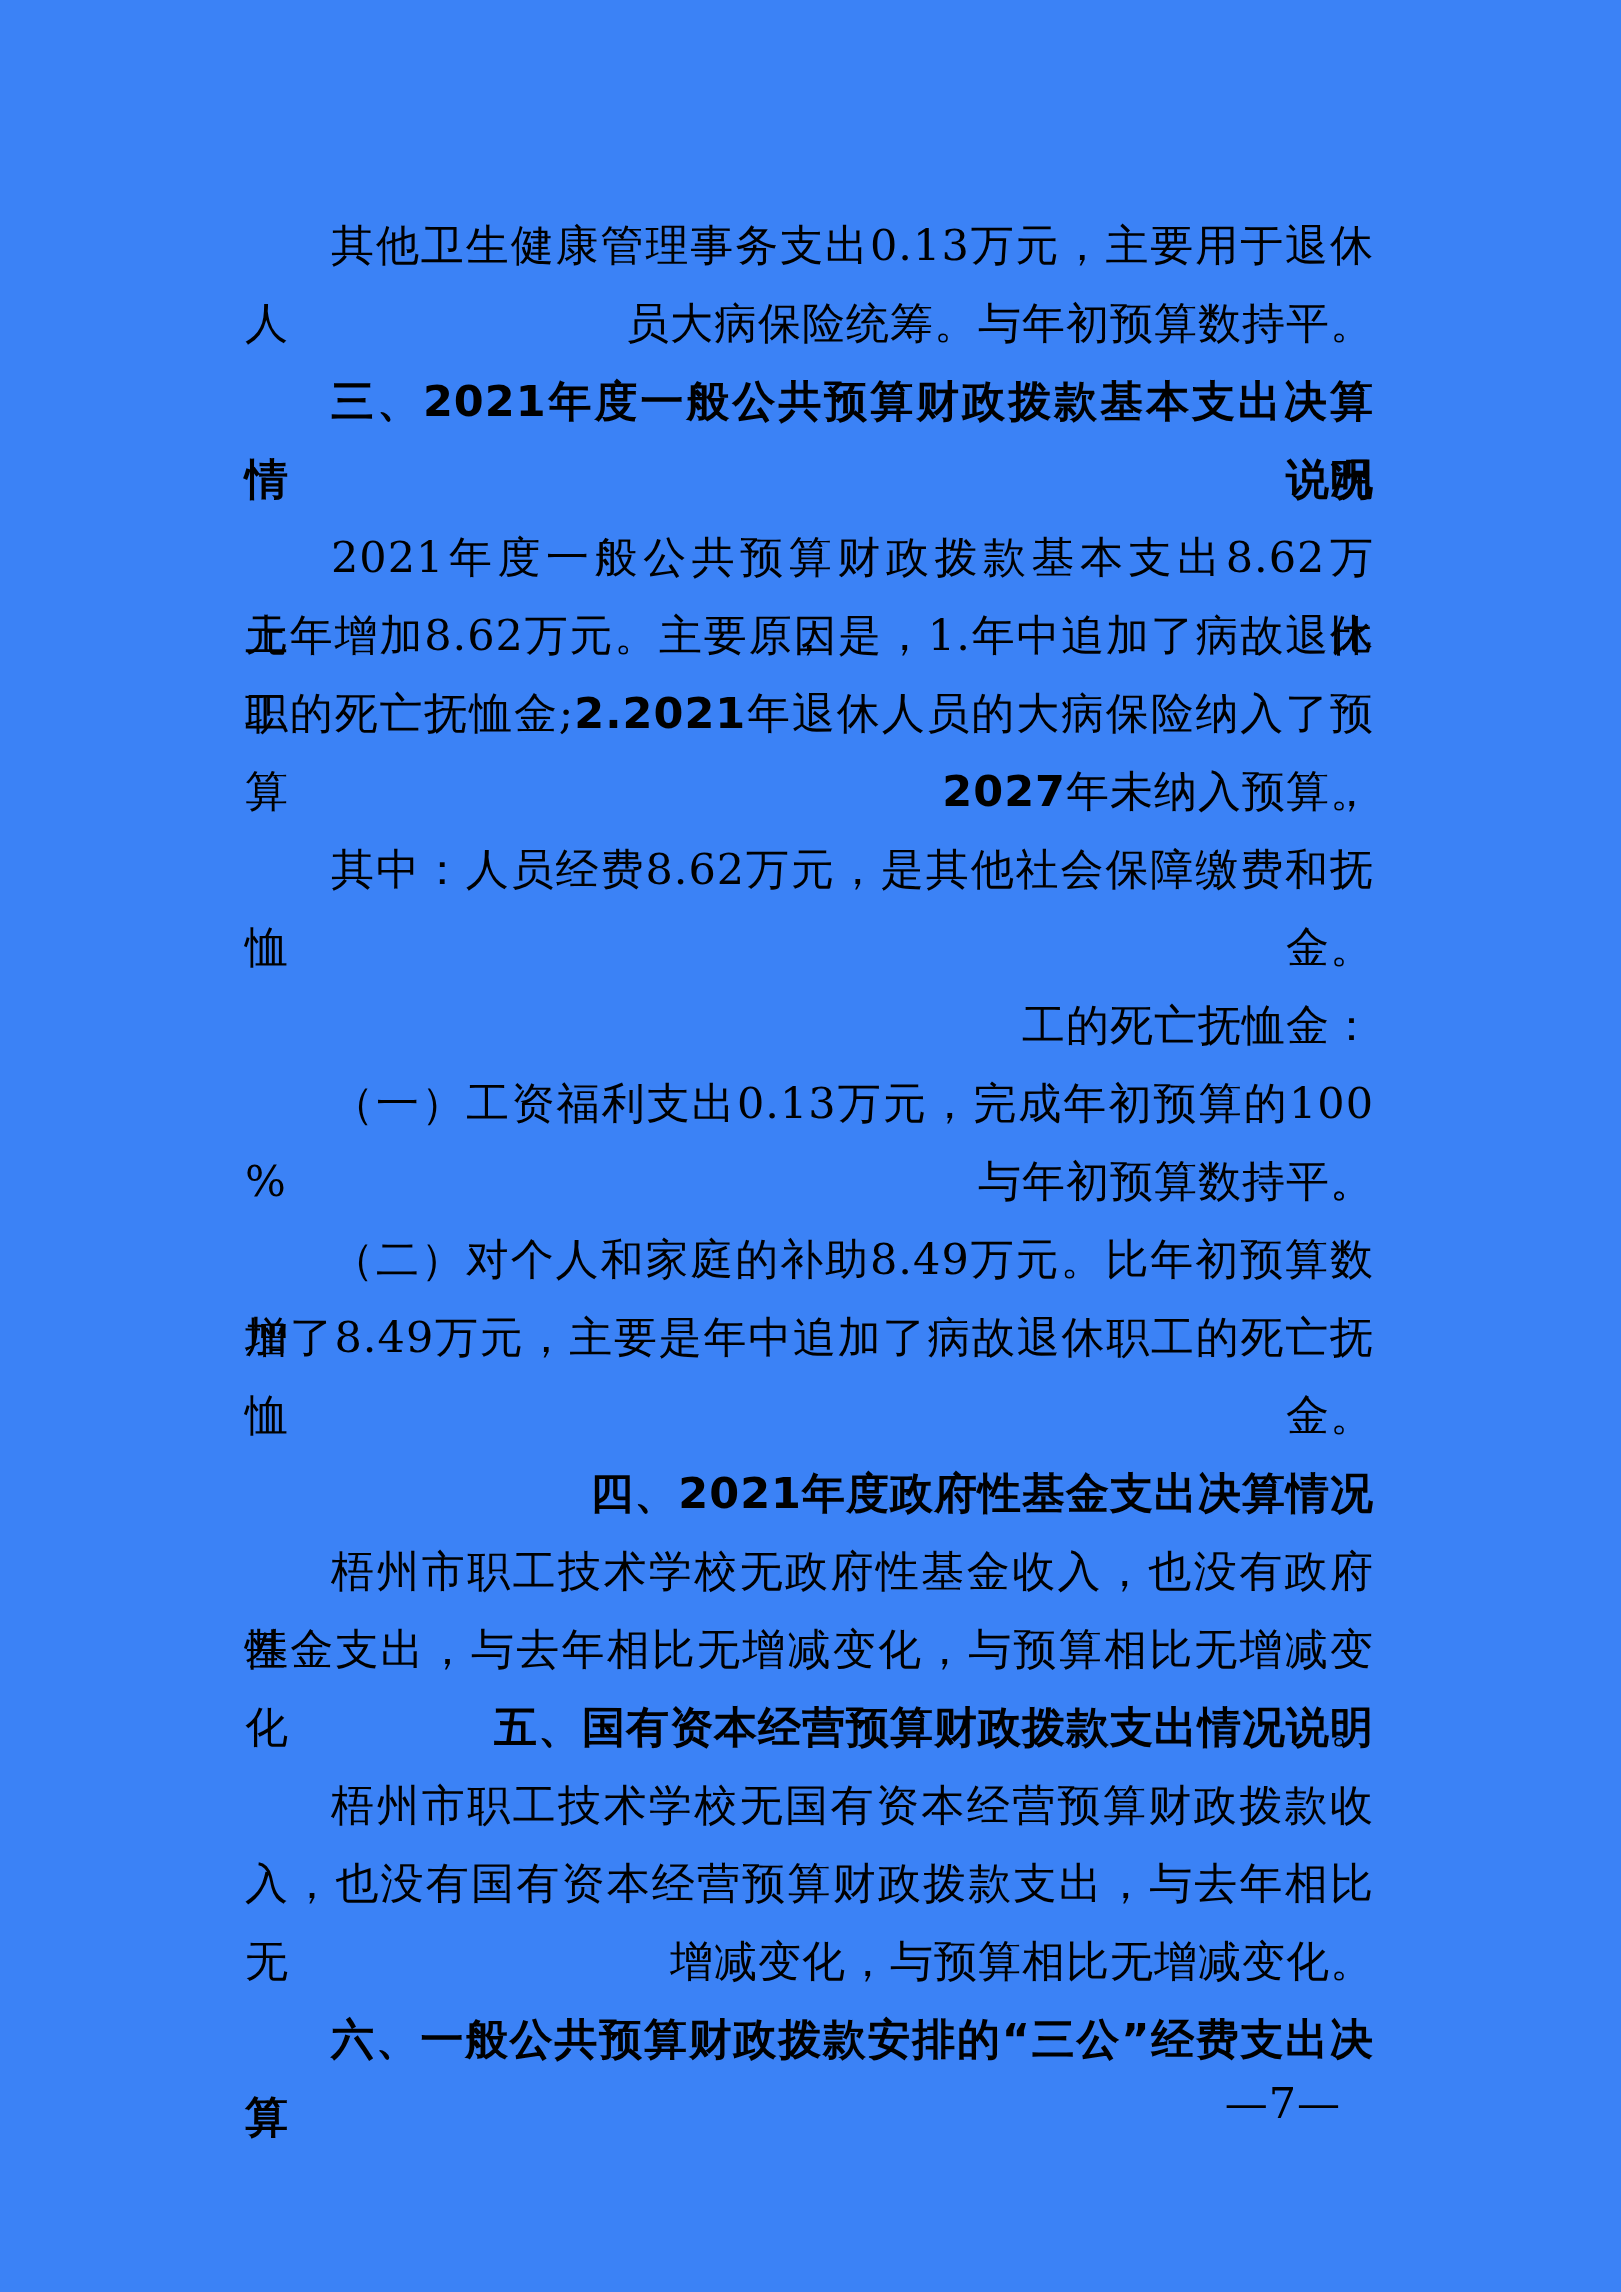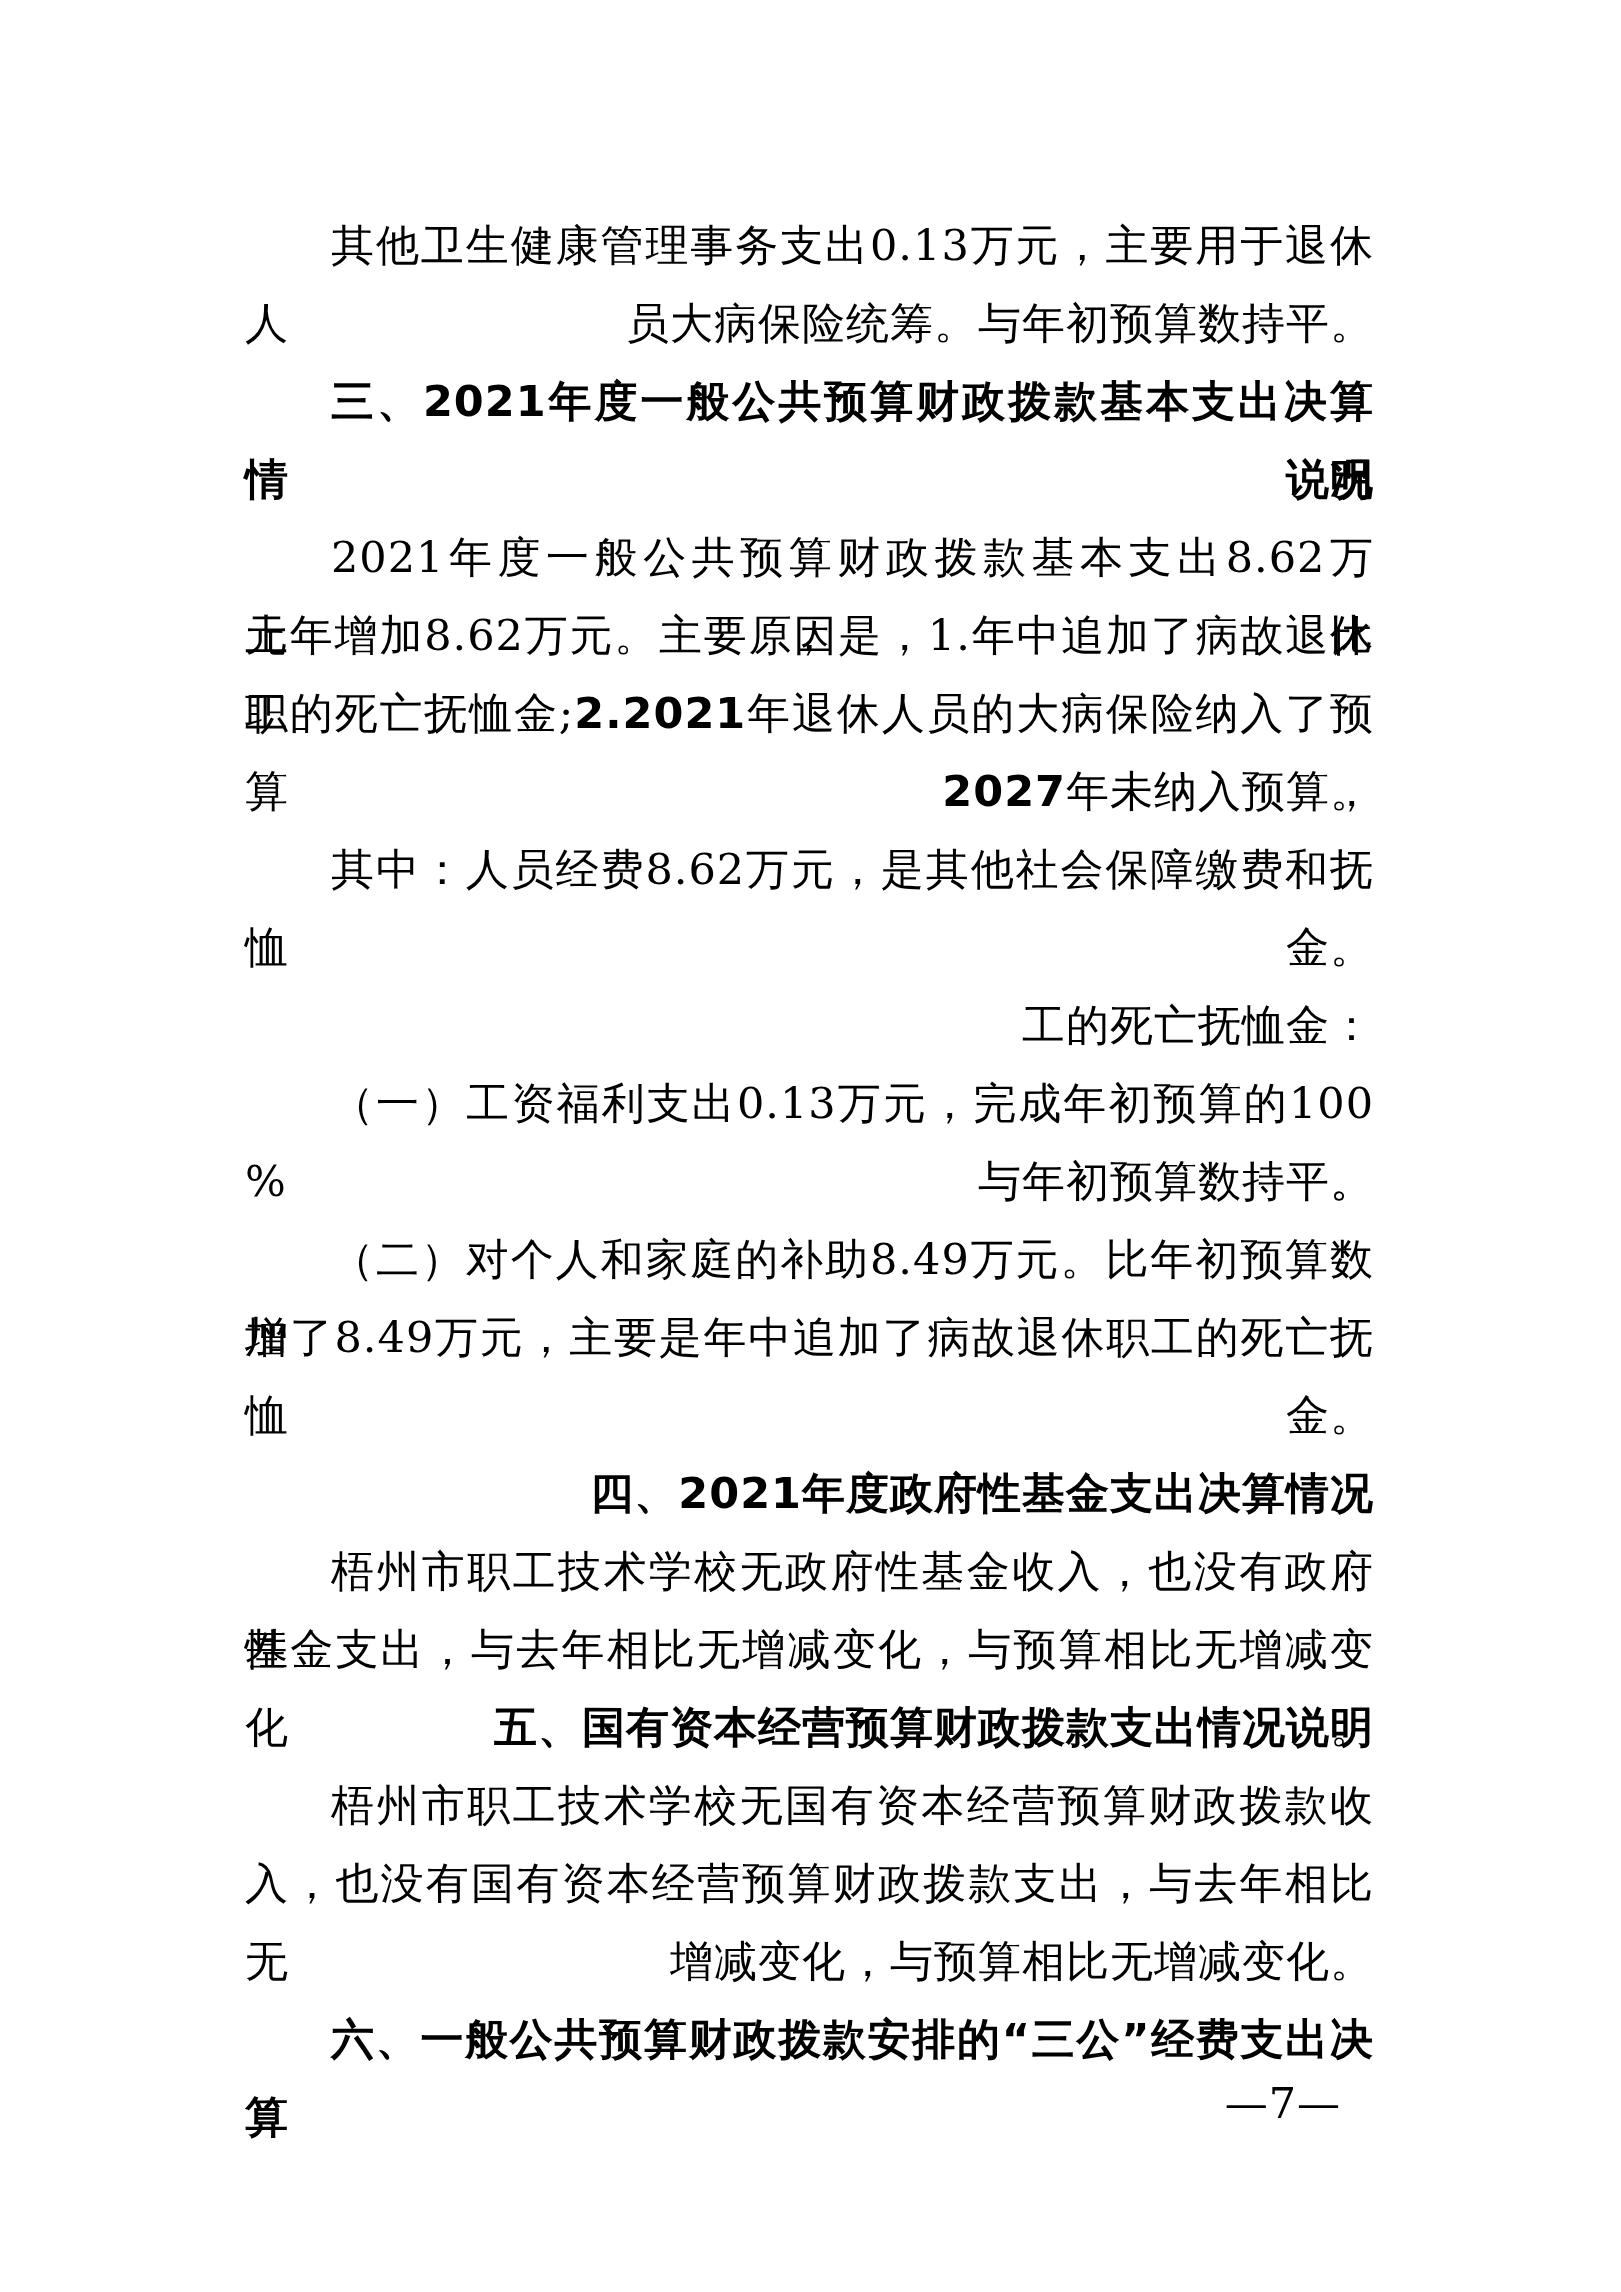--- a/index.html
+++ b/index.html
@@ -5,21 +5,21 @@
   html, body {
     margin: 0;
     padding: 0;
     background: #888;
   }
   .page {
     position: relative;
     width: 1621px;
     height: 2293px;
     margin: 0 auto;
-    background: #ffffff;
+    background: #3b82f6;
     color: #000000;
     font-family: "DejaVu Serif", "Liberation Serif", serif;
     overflow: hidden;
   }
   .doc-body {
     position: absolute;
     left: 245px;
     top: 206px;
     width: 1129px;
   }

